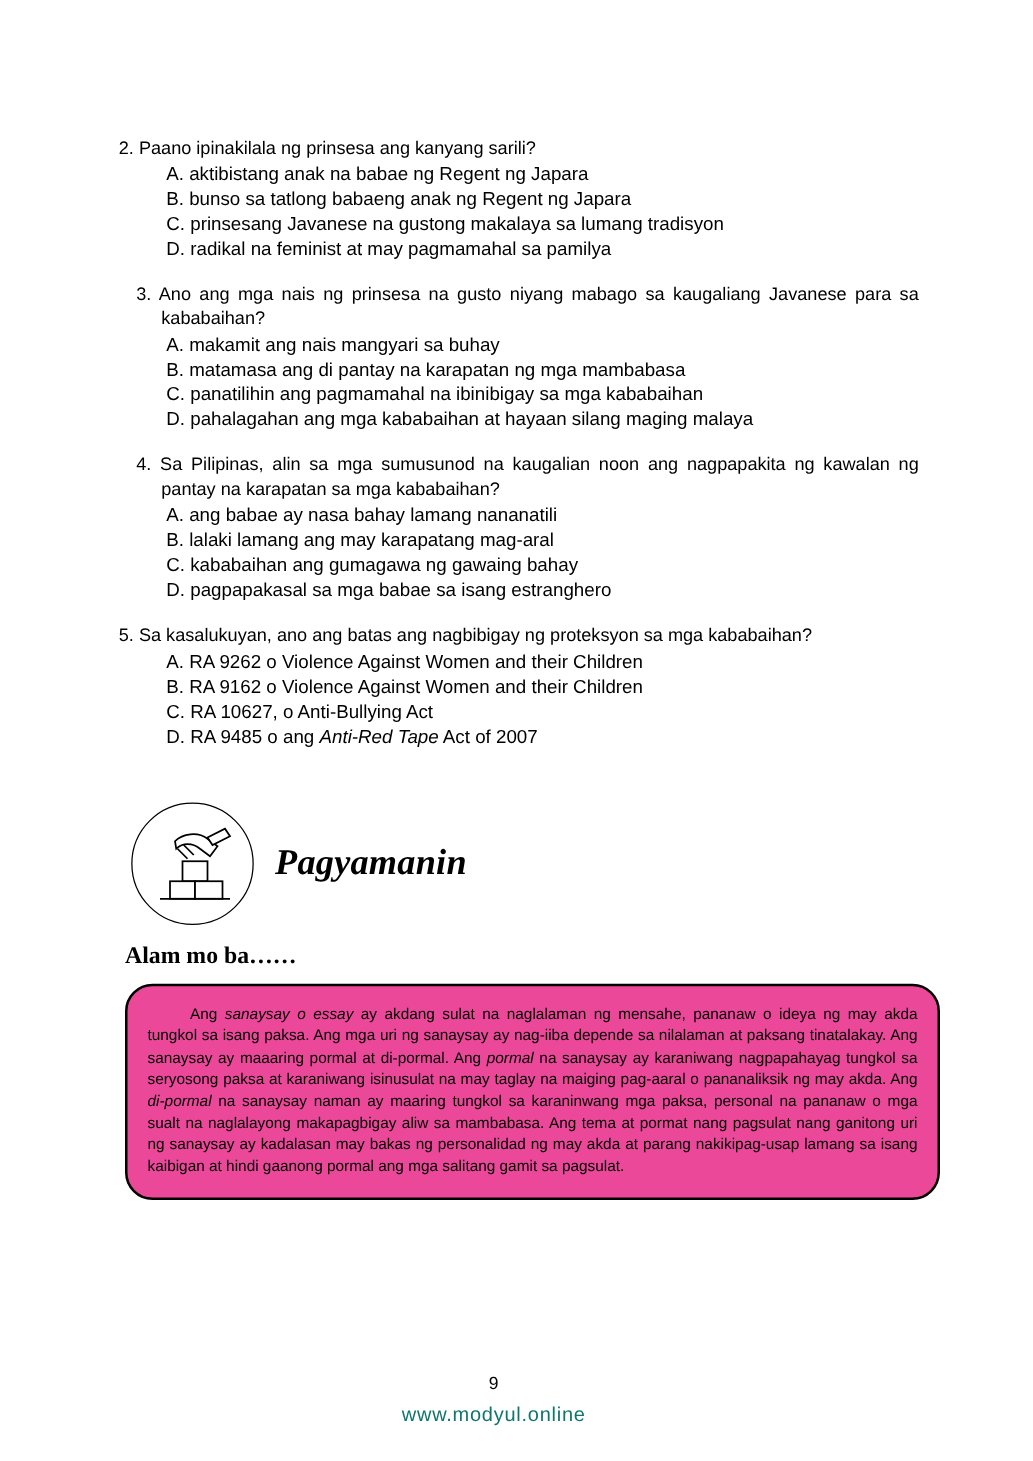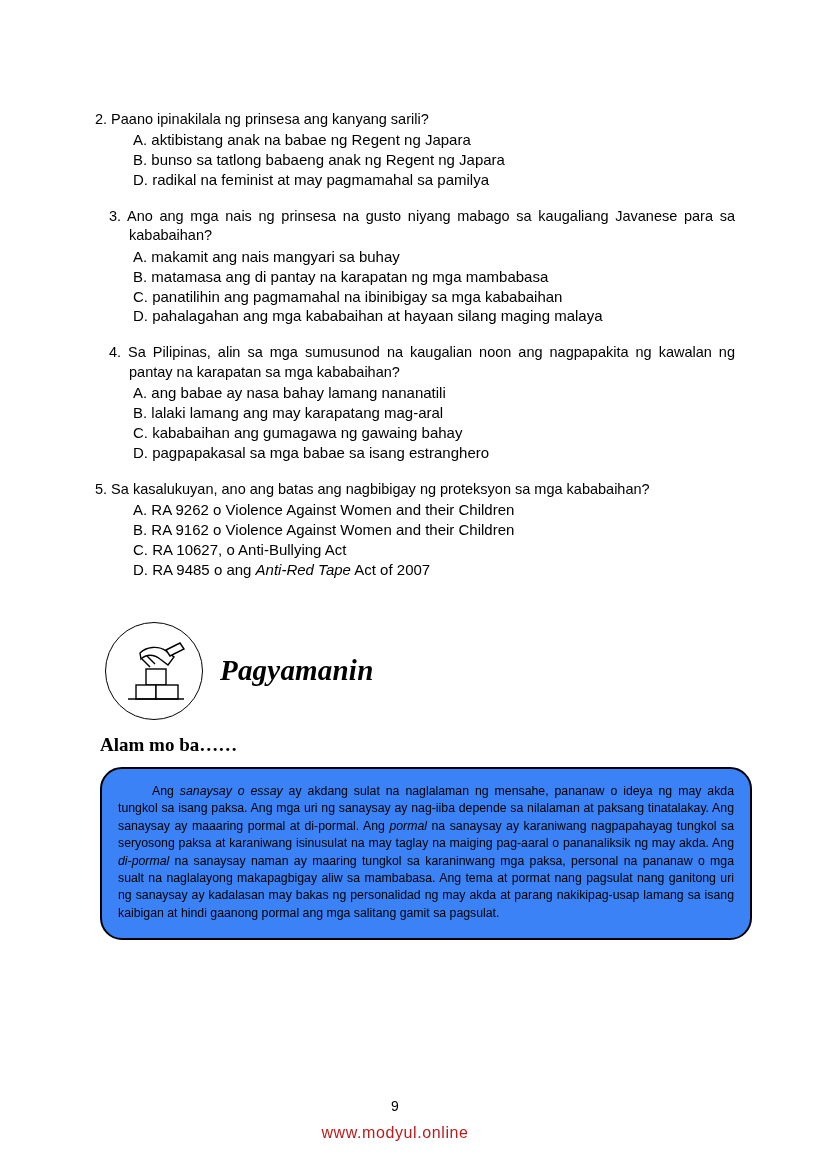--- a/index.html
+++ b/index.html
@@ -97,21 +97,21 @@
     font-weight: bold;
     font-size: 19px;
   }
 
   
   .infobox {
     margin-top: 11px;
     margin-left: 5px;
     width: 652px;
     box-sizing: border-box;
-    background: #3b82f6;
+    background: #ec4899;
     border: 2.2px solid #000;
     border-radius: 22px;
     padding: 14px 16px 16px 16px;
   }
   .infobox p {
     margin: 0;
     font-size: 12.3px;
     line-height: 1.42;
     text-align: justify;
     text-justify: inter-word;
@@ -127,35 +127,36 @@
     text-align: center;
     font-size: 14px;
   }
   .watermark {
     position: absolute;
     left: 0;
     right: 0;
     top: 1124px;
     text-align: center;
     font-size: 16px;
-    color: #b91c1c;
+    color: #0f766e;
     letter-spacing: 0.6px;
   }
 </style>
 </head>
 <body>
 
 <div class="page">
   <div class="content">
 
     <div class="qblock">
       <div class="qtext">2. Paano ipinakilala ng prinsesa ang kanyang sarili?</div>
       <div class="choices">
         <div class="choice">A. aktibistang anak na babae ng Regent ng Japara</div>
         <div class="choice">B. bunso sa tatlong babaeng anak ng Regent ng Japara</div>
+        <div class="choice">C. prinsesang Javanese na gustong makalaya sa lumang tradisyon</div>
         <div class="choice">D. radikal na feminist at may pagmamahal sa pamilya</div>
       </div>
     </div>
 
     <div class="qblock">
       <div class="qtext indent-hang">3. Ano ang mga nais ng prinsesa na gusto niyang mabago sa kaugaliang Javanese para sa kababaihan?</div>
       <div class="choices">
         <div class="choice">A. makamit ang nais mangyari sa buhay</div>
         <div class="choice">B. matamasa ang di pantay na karapatan ng mga mambabasa</div>
         <div class="choice">C. panatilihin ang pagmamahal na ibinibigay sa mga kababaihan</div>

